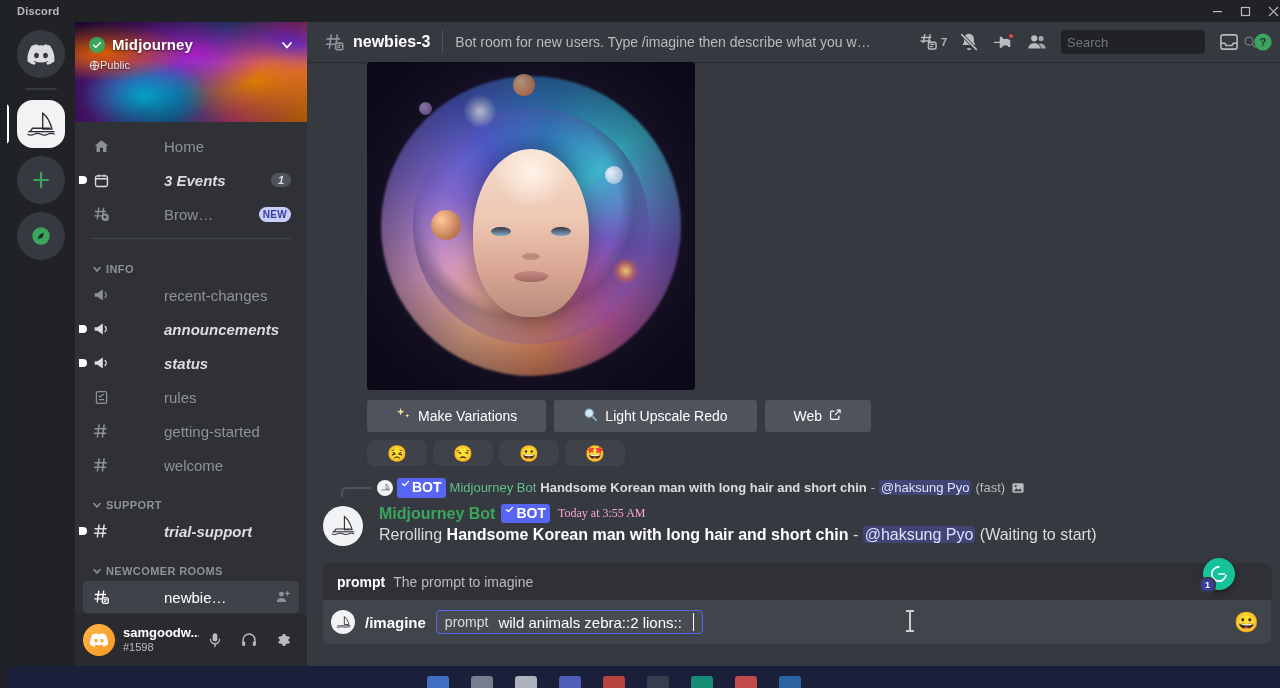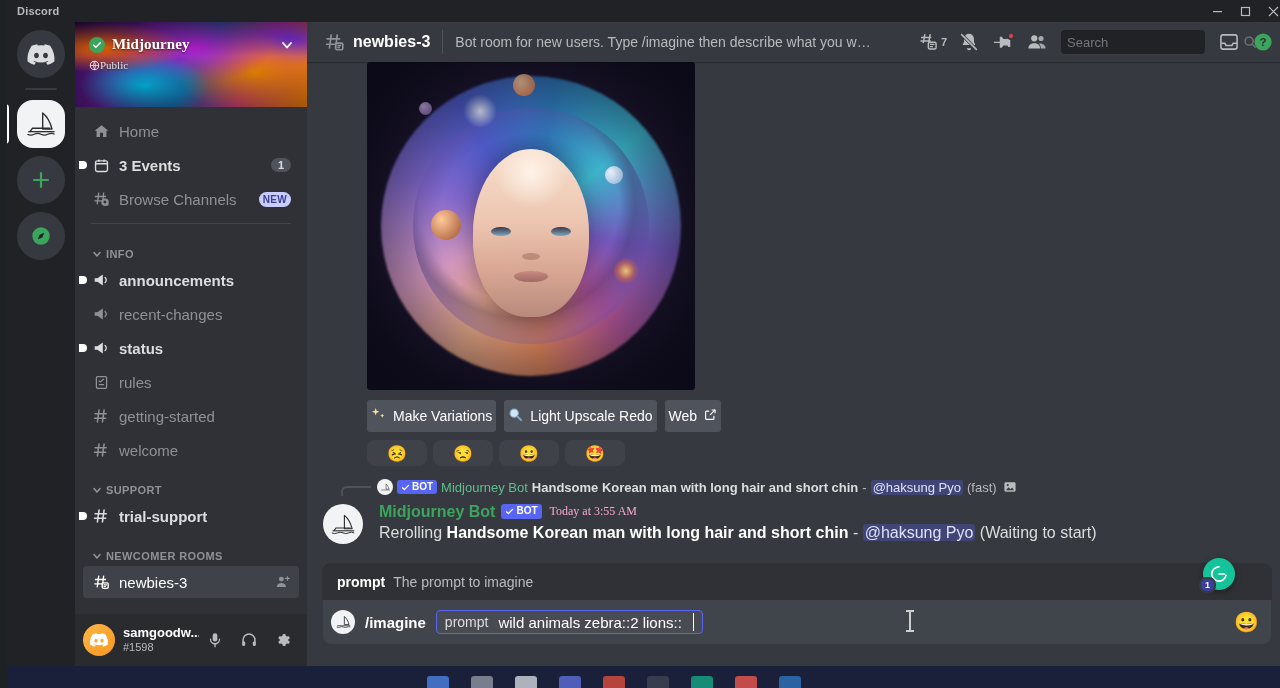--- a/index.html
+++ b/index.html
@@ -52,29 +52,28 @@
     width: 8px; height: 40px; background: #fff; border-radius: 0 4px 4px 0;
   }
 
   
   .sidebar {
     position: absolute; top: 22px; left: 68px; width: 232px; height: 644px;
     background: #2f3136; display: flex; flex-direction: column;
     z-index: 15;
   }
   .server-banner {
-    height: 85px; position: relative; overflow: hidden; flex: 0 0 auto;
+    height: 100px; position: relative; overflow: hidden; flex: 0 0 auto;
     background:
       radial-gradient(ellipse 60% 50% at 12% 30%, #ff6a00 0%, rgba(255,106,0,0) 60%),
       radial-gradient(ellipse 45% 60% at 30% 75%, #00d0ff 0%, rgba(0,208,255,0) 62%),
       radial-gradient(ellipse 55% 70% at 52% 30%, #c520e0 0%, rgba(197,32,224,0) 60%),
       radial-gradient(ellipse 60% 80% at 78% 60%, #ff9100 0%, rgba(255,145,0,0) 58%),
       radial-gradient(ellipse 40% 50% at 92% 22%, #7a2fff 0%, rgba(122,47,255,0) 60%),
       linear-gradient(120deg, #2a0b4d 0%, #6a1f9e 28%, #1f5fa8 52%, #d93a8f 74%, #ff8a00 100%);
-    font-family: Liberation Serif, serif;
   }
   .banner-shade {
     position: absolute; inset: 0;
     background: linear-gradient(180deg, rgba(0,0,0,.45) 0%, rgba(0,0,0,.05) 40%, rgba(0,0,0,.35) 100%);
   }
   .server-head {
     position: absolute; top: 0; left: 0; right: 0; padding: 14px 12px 0 14px;
   }
   .server-name-row { display: flex; align-items: center; }
   .verified-badge {
@@ -90,25 +89,25 @@
   .server-sub {
     display: flex; align-items: center; gap: 0; margin-top: 6px;
     font-size: 11px; color: #e3e5e8; text-shadow: 0 1px 2px rgba(0,0,0,.6);
   }
 
   .chan-scroll { flex: 1 1 auto; overflow: hidden; padding: 8px 0 0 0; }
 
   .nav-row {
     position: relative; display: flex; align-items: center;
     height: 32px; margin: 0 8px 2px 8px; padding: 0 8px; border-radius: 4px;
-    color: #8e9297; font-size: 15px; cursor: pointer;
+    color: #8e9297; font-size: 15px; cursor: pointer; gap: 45px;
   }
   .nav-row .ico { width: 20px; height: 20px; margin-right: 8px; display: flex; align-items: center; justify-content: center; flex: 0 0 auto; }
   .nav-row .lbl { white-space: nowrap; overflow: hidden; text-overflow: ellipsis; }
-  .nav-row.strong { color: #dcddde; font-weight: 600; }
+  .nav-row.strong { color: #dcddde; font-weight: 600; font-style: italic; }
   .nav-row.active { background: #3f4248; color: #fff; }
   .unread-dot {
     position: absolute; left: -4px; top: 50%; transform: translateY(-50%);
     width: 8px; height: 8px; background: #fff; border-radius: 0 4px 4px 0;
   }
   .pill-badge {
     margin-left: auto; background: #4f545c; color: #dcddde;
     font-size: 11px; font-weight: 700; border-radius: 8px; padding: 1px 7px;
   }
   .new-badge {
@@ -235,43 +234,43 @@
   .gi-vignette {
     position: absolute; inset: 0;
     background: radial-gradient(circle at 50% 50%, rgba(10,8,22,0) 40%, rgba(10,8,22,.75) 92%);
   }
   .gi-spark { position: absolute; border-radius: 50%; }
 
   .btn-row { padding: 10px 0 0 60px; display: flex; gap: 8px; align-items: center; }
   .mj-btn {
     height: 32px; background: #4f545c; border: 0; border-radius: 3px;
     color: #fff; font-size: 14px; font-weight: 500; font-family: inherit;
-    padding: 0 4px; display: flex; align-items: center; gap: 7px; cursor: pointer;
+    padding: 0 29px; display: flex; align-items: center; gap: 7px; cursor: pointer;
   }
 
   .react-row { padding: 8px 0 0 60px; display: flex; gap: 6px; }
   .react-pill {
     height: 26px; min-width: 60px; background: #3f4248; border-radius: 8px;
     display: flex; align-items: center; justify-content: center; cursor: pointer;
     font-size: 16px;
   }
 
   .reply-ctx {
     display: flex; align-items: center; padding: 12px 0 2px 0; position: relative;
     margin-left: 18px;
   }
   .reply-spine {
     width: 30px; height: 10px; border-left: 2px solid #4f545c; border-top: 2px solid #4f545c;
     border-top-left-radius: 6px; margin-left: 16px; margin-top: 8px; flex: 0 0 auto;
   }
   .reply-av { width: 16px; height: 16px; border-radius: 50%; background: #f2f3f5;
     display: flex; align-items: center; justify-content: center; margin: 0 4px 0 6px; flex: 0 0 auto; }
   .bot-tag {
-    background: #5865f2; color: #fff; font-size: 10px; font-weight: 600;
-    border-radius: 3px; padding: 1px 4px; display: inline-flex; align-items: center; gap: 2px;
+    background: #5865f2; color: #fff; font-size: 14px; font-weight: 600;
+    border-radius: 3px; padding: 1px 4px; display: inline-flex; align-items: flex-start; gap: 2px;
     line-height: 1.25; vertical-align: middle;
   }
   .reply-name { color: #5fbf8f; font-size: 13px; margin: 0 4px; }
   .reply-text { font-size: 13px; color: #b9bbbe; display: flex; align-items: center; gap: 4px;
     white-space: nowrap; overflow: hidden; }
   .reply-text b { color: #dcddde; }
   .mention {
     color: #dee0fc; background: rgba(88,101,242,.3); border-radius: 3px; padding: 0 2px;
   }
 
@@ -466,39 +465,39 @@
 
       <div class="divider"></div>
 
       <div class="cat">
         <svg width="12" height="12" viewBox="0 0 12 12">
             <path d="M3 4.5 L6 8 L9 4.5" stroke="currentColor" stroke-width="1.6" fill="none" stroke-linecap="round" stroke-linejoin="round"></path>
           </svg>
         <span>INFO</span>
       </div>
 
-      <div class="nav-row strong">
-        <span class="unread-dot"></span>
+      <div class="nav-row">
         <span class="ico">
           <svg width="18" height="18" viewBox="0 0 20 20" fill="currentColor">
               <path d="M3 8h3l6-4v12l-6-4H3z"></path>
               <path d="M14.5 7.2a3.6 3.6 0 0 1 0 5.6" stroke="currentColor" stroke-width="1.4" fill="none" stroke-linecap="round"></path>
             </svg>
         </span>
-        <span class="lbl">announcements</span>
-      </div>
-
-      <div class="nav-row">
+        <span class="lbl">recent-changes</span>
+      </div>
+
+      <div class="nav-row strong">
+        <span class="unread-dot"></span>
         <span class="ico">
           <svg width="18" height="18" viewBox="0 0 20 20" fill="currentColor">
               <path d="M3 8h3l6-4v12l-6-4H3z"></path>
               <path d="M14.5 7.2a3.6 3.6 0 0 1 0 5.6" stroke="currentColor" stroke-width="1.4" fill="none" stroke-linecap="round"></path>
             </svg>
         </span>
-        <span class="lbl">recent-changes</span>
+        <span class="lbl">announcements</span>
       </div>
 
       <div class="nav-row strong">
         <span class="unread-dot"></span>
         <span class="ico">
           <svg width="18" height="18" viewBox="0 0 20 20" fill="currentColor">
               <path d="M3 8h3l6-4v12l-6-4H3z"></path>
               <path d="M14.5 7.2a3.6 3.6 0 0 1 0 5.6" stroke="currentColor" stroke-width="1.4" fill="none" stroke-linecap="round"></path>
             </svg>
         </span>

